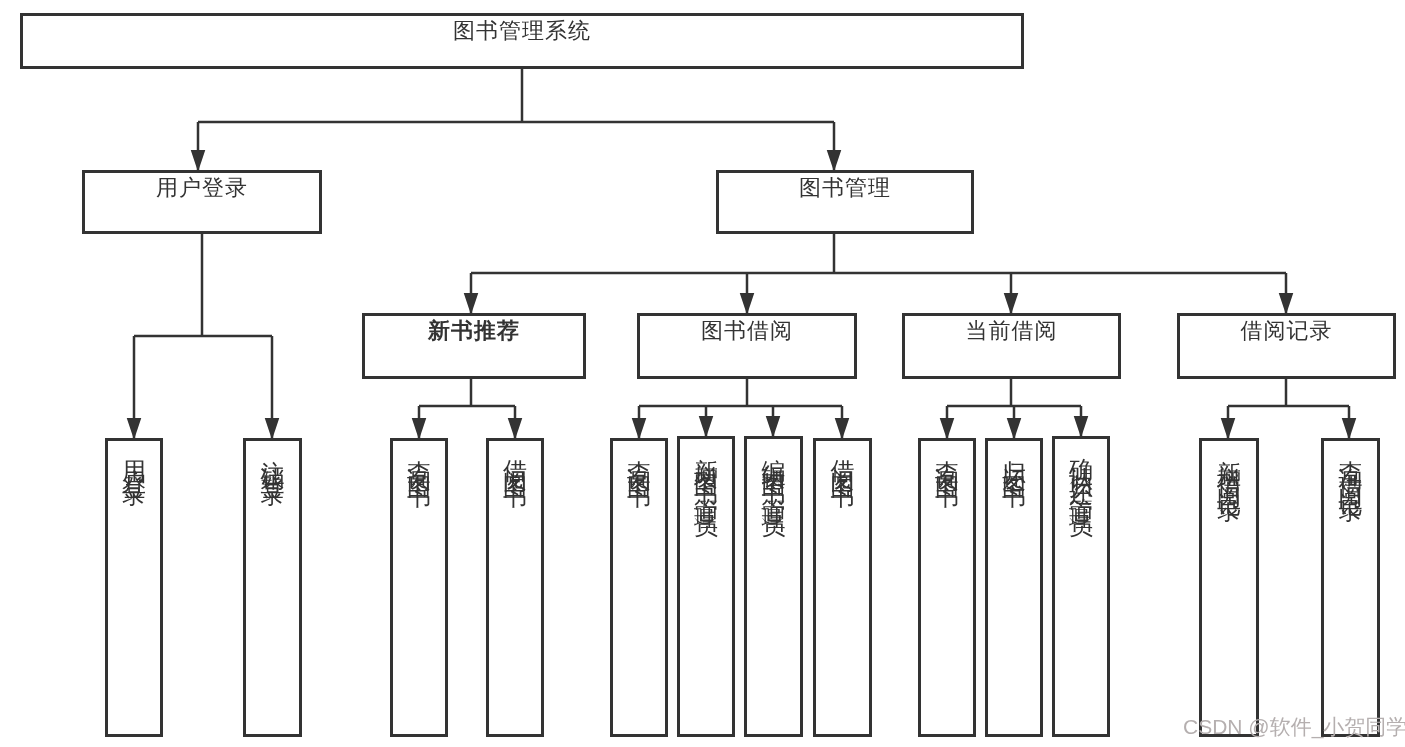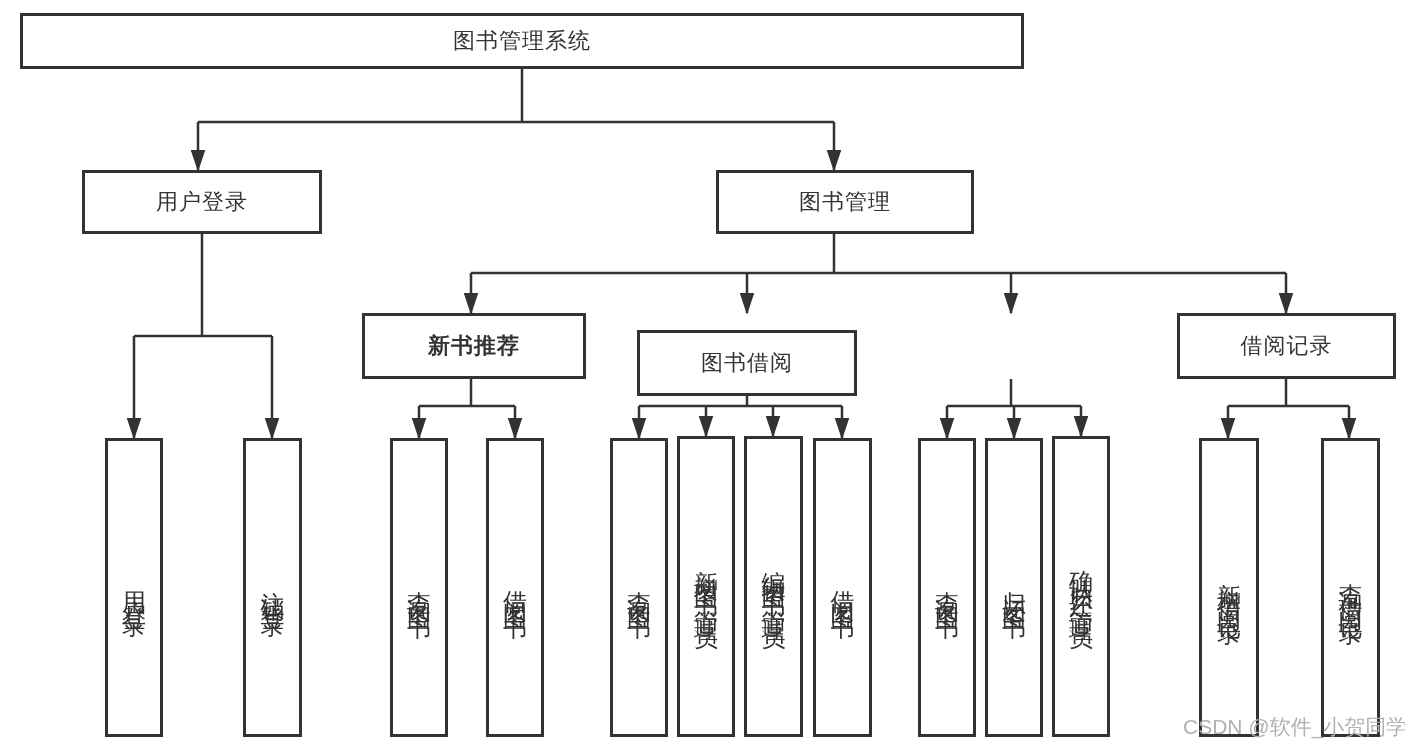--- a/index.html
+++ b/index.html
@@ -23,21 +23,21 @@
     left: 0; top: 0;
     width: 1405px; height: 747px;
     z-index: 1;
   }
   .arrowhead { fill: var(--line); stroke: none; }
   .box {
     position: absolute;
     background: #ffffff;
     border: 3px solid var(--line);
     display: flex;
-    align-items: center;
+    align-items: flex-start;
     justify-content: center;
     z-index: 2;
     color: var(--text);
   }
   .box.h span {
     font-size: 22px;
     letter-spacing: 1px;
     white-space: nowrap;
   }
   .box.v span {
@@ -120,22 +120,25 @@
   <div class="box h" style="left:82px; top:170px; width:240px; height:64px;">
     <span>用户登录</span>
   </div>
   <div class="box h" style="left:716px; top:170px; width:258px; height:64px;">
     <span>图书管理</span>
   </div>
 
   <div class="box h" style="left:362px; top:313px; width:224px; height:66px;font-weight:bold;">
     <span>新书推荐</span>
   </div>
-  <div class="box h" style="left:637px; top:313px; width:220px; height:66px;margin-top:17px;">
+  <div class="box h" style="left:637px; top:313px; width:220px; height:66px;">
     <span>图书借阅</span>
+  </div>
+  <div class="box h" style="left:902px; top:313px; width:219px; height:66px;">
+    <span>当前借阅</span>
   </div>
   <div class="box h" style="left:1177px; top:313px; width:219px; height:66px;">
     <span>借阅记录</span>
   </div>
 
   <div class="box v" style="left:105px; top:438px; width:58px; height:299px;">
     <span>用户登录</span>
   </div>
   <div class="box v" style="left:243px; top:438px; width:59px; height:299px;">
     <span>注销登录</span>

